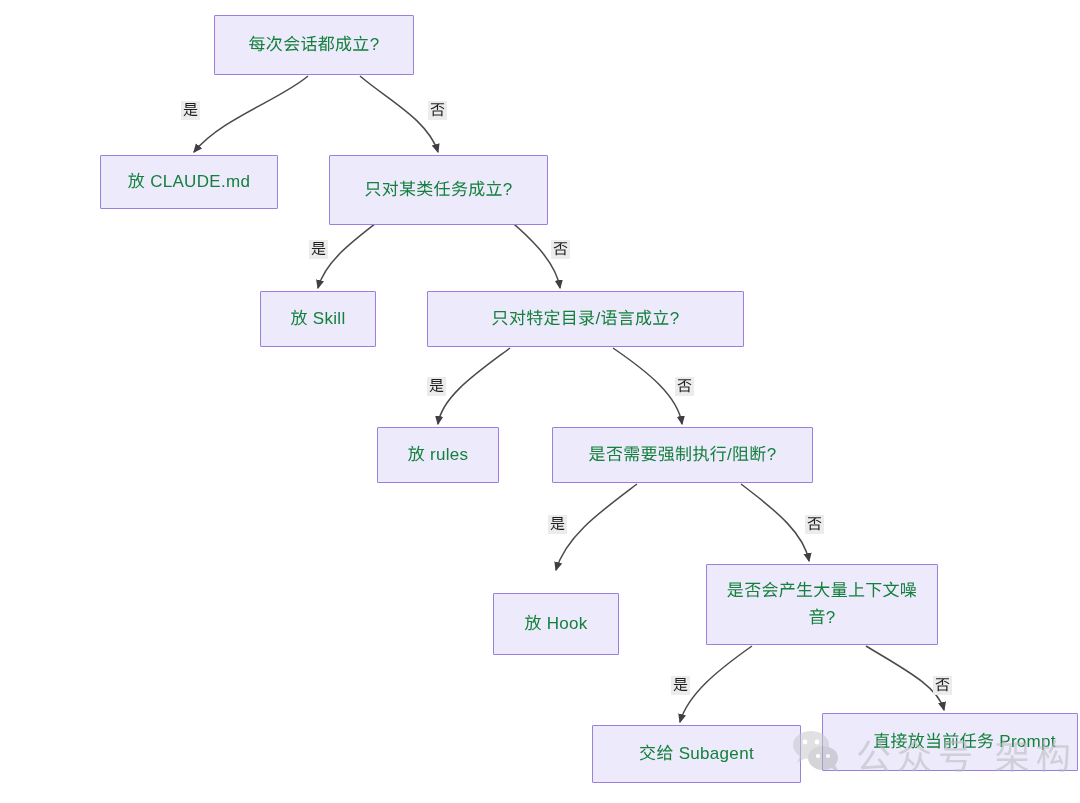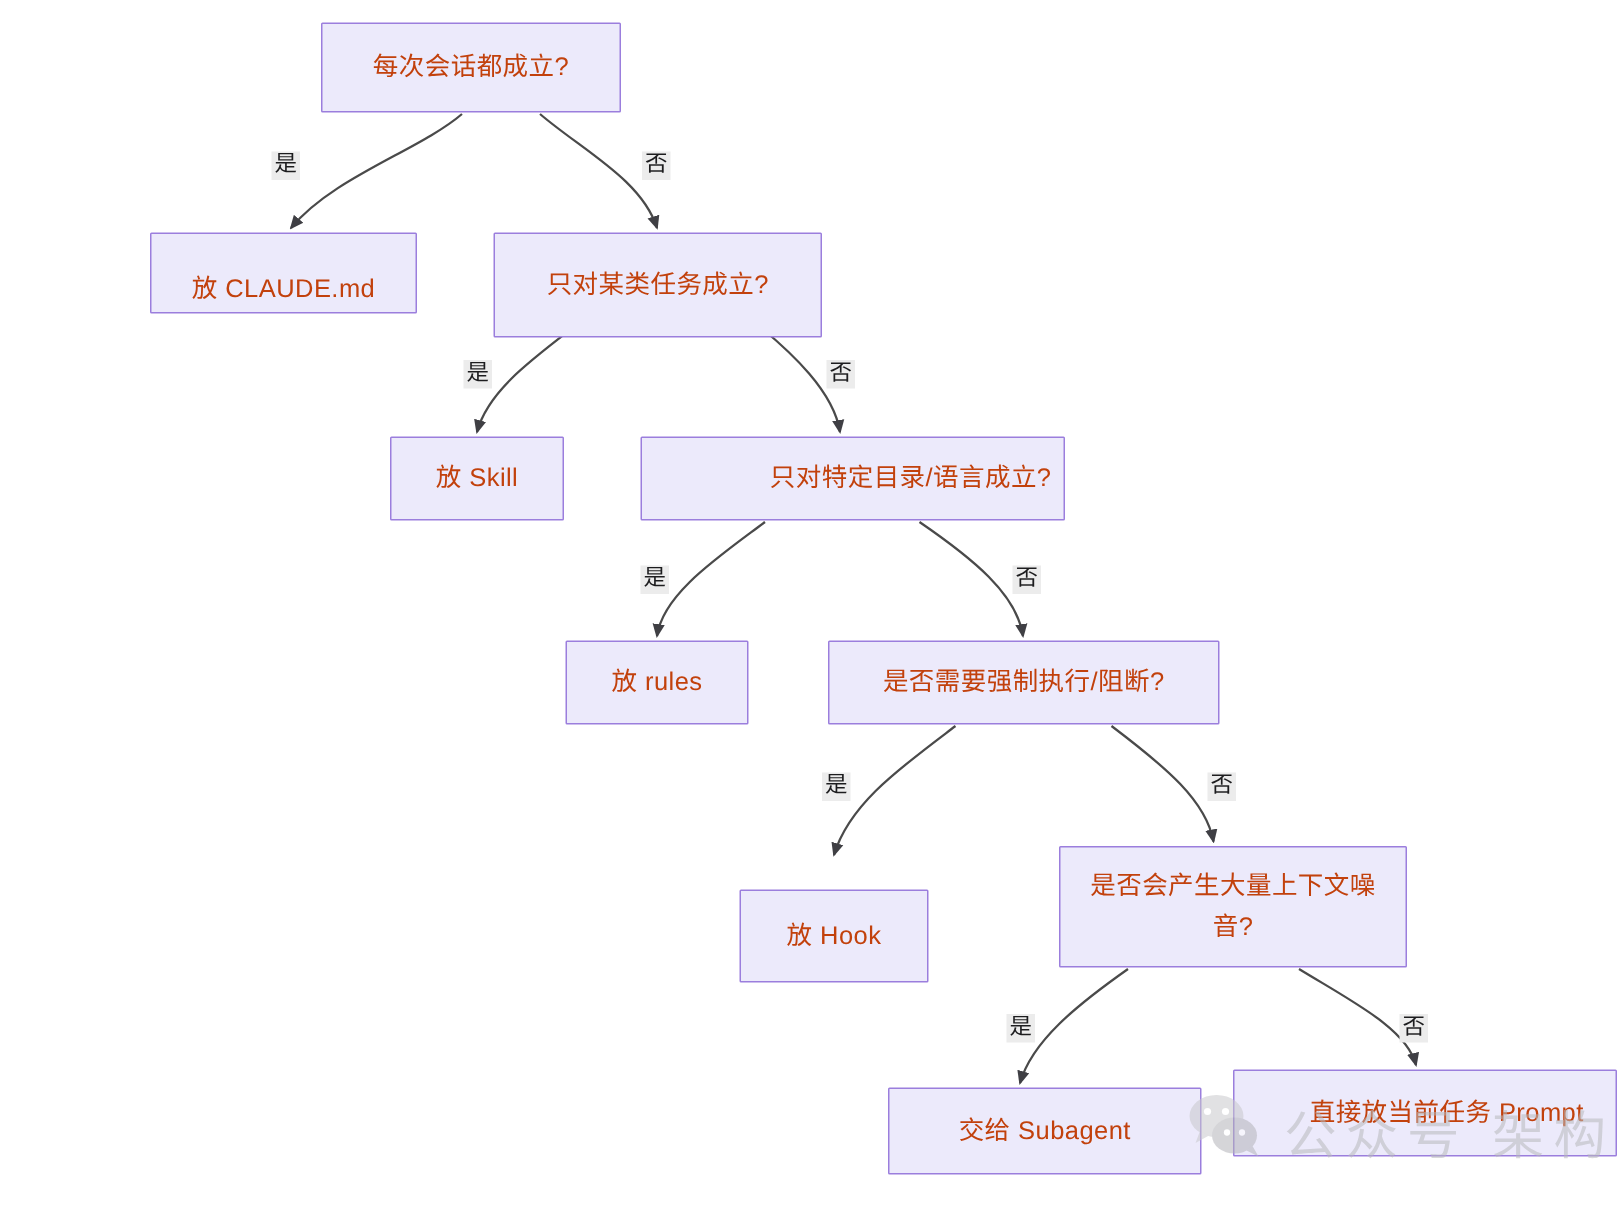--- a/index.html
+++ b/index.html
@@ -29,21 +29,21 @@
   .node {
     position: absolute;
     box-sizing: border-box;
     background: #ECEAFB;
     border: 1.3px solid #9B7EDD;
     border-radius: 1px;
     display: flex;
     align-items: center;
     justify-content: center;
     text-align: center;
-    color: #c2410c;
+    color: #15803d;
     font-size: 17px;
     line-height: 1.55;
     letter-spacing: 0.3px;
     padding: 2px 8px;
     z-index: 3;
   }
   .node-text {
     display: block;
     white-space: pre-line;
   }
@@ -99,30 +99,30 @@
         <path d="M 741 484 C 778 512 804 534 809 561" marker-end="url(#arrow)" stroke="#4a4a4a"></path>
         <path d="M 752 646 C 718 670 688 694 680 722" marker-end="url(#arrow)" stroke="#4a4a4a"></path>
         <path d="M 866 646 C 902 668 938 686 944 710" marker-end="url(#arrow)" stroke="#4a4a4a"></path>
       </g>
   </svg>
 
   <div id="node-layer">
       <div class="node" style="left: 214px; top: 15px; width: 200px; height: 60px; background: rgb(236, 234, 251); border-color: rgb(155, 126, 221);">
         <span class="node-text">每次会话都成立?</span>
       </div>
-      <div class="node" style="left: 100px; top: 155px; width: 178px; height: 54px; background: rgb(236, 234, 251); border-color: rgb(155, 126, 221); align-items: flex-end;">
+      <div class="node" style="left: 100px; top: 155px; width: 178px; height: 54px; background: rgb(236, 234, 251); border-color: rgb(155, 126, 221);">
         <span class="node-text">放 CLAUDE.md</span>
       </div>
       <div class="node" style="left: 329px; top: 155px; width: 219px; height: 70px; background: rgb(236, 234, 251); border-color: rgb(155, 126, 221);">
         <span class="node-text">只对某类任务成立?</span>
       </div>
       <div class="node" style="left: 260px; top: 291px; width: 116px; height: 56px; background: rgb(236, 234, 251); border-color: rgb(155, 126, 221);">
         <span class="node-text">放 Skill</span>
       </div>
-      <div class="node" style="left: 427px; top: 291px; width: 283px; height: 56px; background: rgb(236, 234, 251); border-color: rgb(155, 126, 221); justify-content: flex-end;">
+      <div class="node" style="left: 427px; top: 291px; width: 317px; height: 56px; background: rgb(236, 234, 251); border-color: rgb(155, 126, 221);">
         <span class="node-text">只对特定目录/语言成立?</span>
       </div>
       <div class="node" style="left: 377px; top: 427px; width: 122px; height: 56px; background: rgb(236, 234, 251); border-color: rgb(155, 126, 221);">
         <span class="node-text">放 rules</span>
       </div>
       <div class="node" style="left: 552px; top: 427px; width: 261px; height: 56px; background: rgb(236, 234, 251); border-color: rgb(155, 126, 221);">
         <span class="node-text">是否需要强制执行/阻断?</span>
       </div>
       <div class="node" style="left: 493px; top: 573px; width: 126px; height: 62px; background: rgb(236, 234, 251); border-color: rgb(155, 126, 221); margin-top: 20px;">
         <span class="node-text">放 Hook</span>

